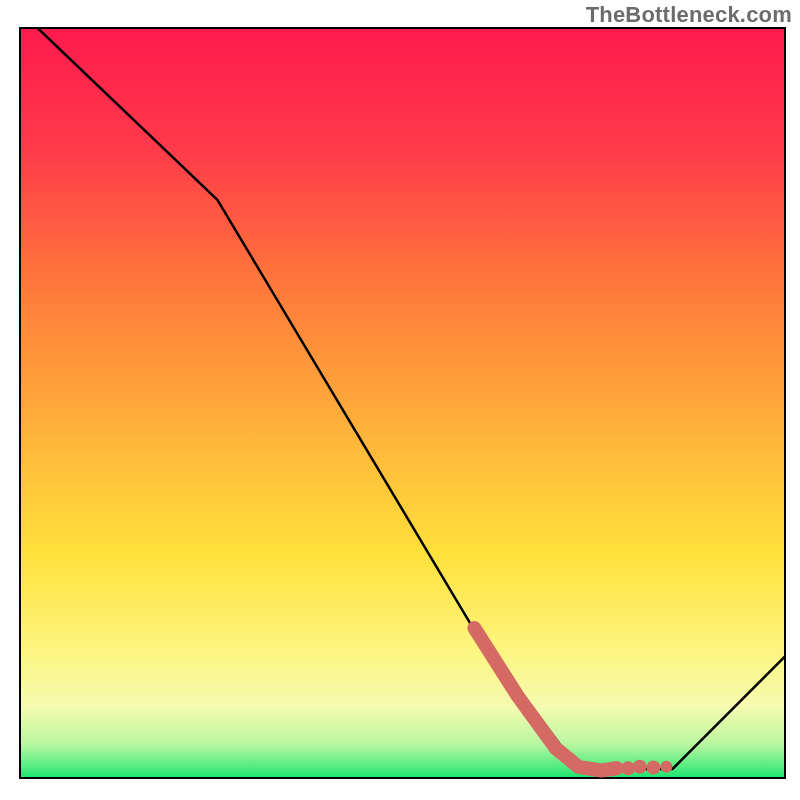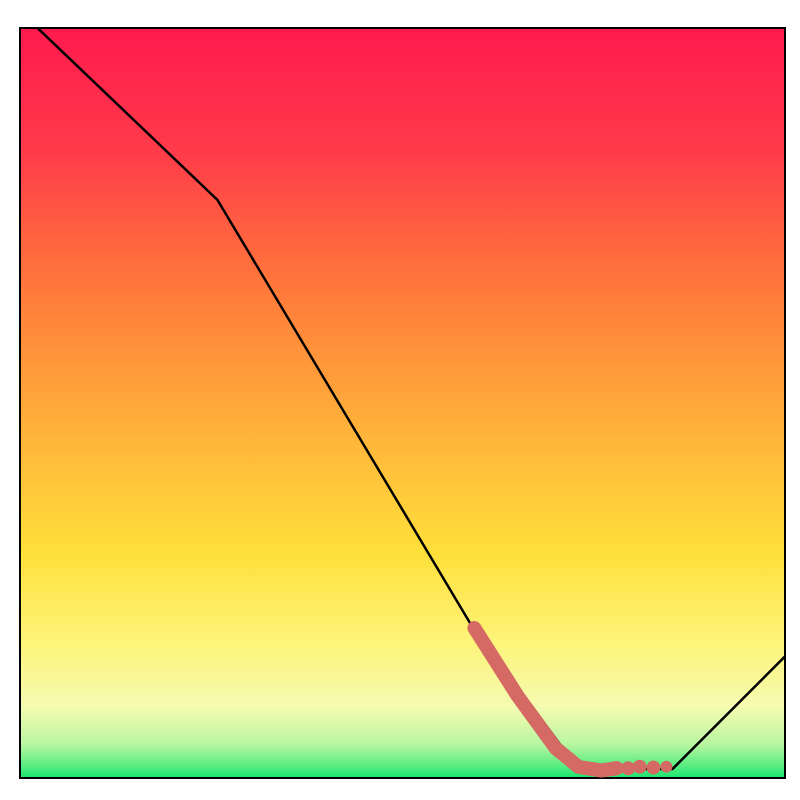--- a/index.html
+++ b/index.html
@@ -26,20 +26,21 @@
     letter-spacing: 0.2px;
   }
   svg {
     display: block;
   }
 </style>
 </head>
 <body>
 
 <div class="frame">
+  <div class="watermark">TheBottleneck.com</div>
 
   <svg viewBox="0 0 800 800" width="800" height="800" xmlns="http://www.w3.org/2000/svg">
 
     <defs>
       <clipPath id="plotClip">
         <rect x="20" y="28" width="765" height="750"></rect>
       </clipPath>
       <linearGradient id="bgGrad" x1="0" y1="0" x2="0" y2="1">
         <stop offset="0" stop-color="#ff1a4e"></stop>
         <stop offset="0.16" stop-color="#ff3a4a"></stop>

